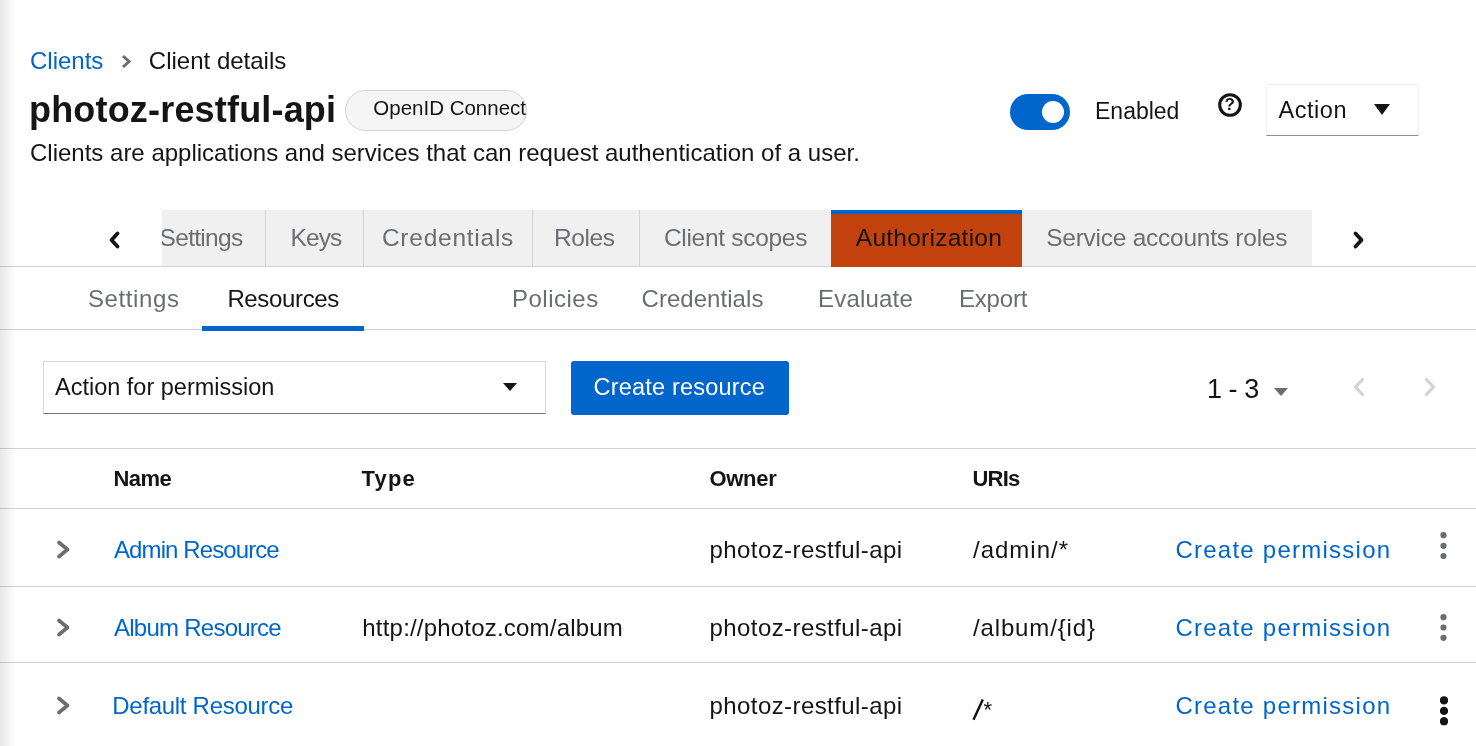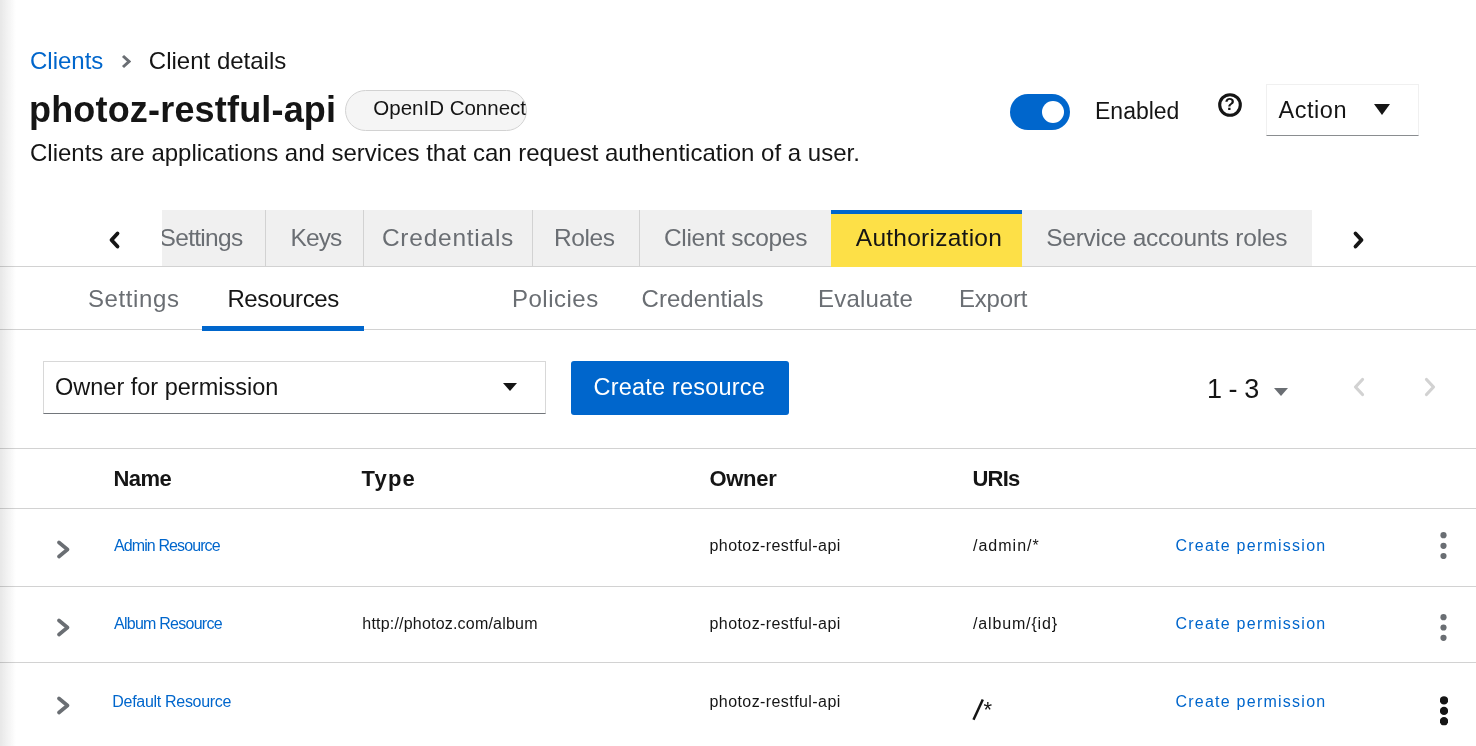--- a/index.html
+++ b/index.html
@@ -33,21 +33,21 @@
   #actionbtn .caret { position:absolute; left:107px; top:19px; width:0; height:0;
     border-left:8.2px solid transparent; border-right:8.2px solid transparent; border-top:11.5px solid #151515; }
 
   
   #maintabs { left:0; top:210px; width:1476px; height:56px; }
   #maintabs .barborder { position:absolute; left:0; top:56px; width:1476px; height:1px; background:#d2d2d2; }
   #maintabs .strip { position:absolute; left:162px; top:0; height:57px; width:1150px; overflow:hidden; white-space:nowrap; }
   .mtab { display:inline-block; vertical-align:top; height:56px; background:#f0f0f0; color:#6a6e73;
     font-size:24.5px; line-height:1; text-align:center; padding-top:16px; border-left:1px solid #d2d2d2; }
   .mtab.first { border-left:none; text-align:right; padding-right:23px; }
-  .mtab.active { background:#fde047; color:#151515; border-top:4px solid #0066cc; border-left:none; padding-top:12px; position:relative; z-index:2; height:57px; }
+  .mtab.active { background:#c2410c; color:#151515; border-top:4px solid #0066cc; border-left:none; padding-top:12px; position:relative; z-index:2; height:57px; }
   .mtab.afteractive { border-left:none; }
   .scrollbtn { position:absolute; top:0; width:48px; height:56px; display:flex; align-items:center; justify-content:center; }
 
   
   .stab { position:absolute; top:266.5px; height:64px; padding:20.4px 25px 0 25px; font-size:24px;
     color:#6a6e73; line-height:1; letter-spacing:-0.2px; }
   .stab.active { color:#151515; z-index:1; }
   .stab.active::after { content:""; position:absolute; left:0; right:0; bottom:0; height:4.5px; background:#0066cc; }
   #subtabborder { left:0; top:329px; width:1476px; height:1px; background:#d2d2d2; }
 
@@ -60,21 +60,21 @@
   #createbtn { left:570.6px; top:361px; width:218px; height:54px; background:#0066cc; border-radius:3px;
     color:#fff; font-size:23.5px; }
   #createbtn .txt { position:absolute; left:23px; top:15.4px; line-height:1; letter-spacing:0.2px; }
   #pagin { left:1207px; top:376px; font-size:27px; line-height:1; letter-spacing:-0.45px; }
   #pagin .caret { display:inline-block; margin-left:15px; width:0; height:0;
     border-left:7.2px solid transparent; border-right:7.2px solid transparent; border-top:8.5px solid #6a6e73; vertical-align:2px; }
 
   
   .hline { position:absolute; left:0; width:1476px; height:1px; background:#d2d2d2; }
   .th { position:absolute; font-weight:bold; font-size:22px; line-height:1; }
-  .td { position:absolute; font-size:16px; line-height:1; }
+  .td { position:absolute; font-size:24px; line-height:1; }
 </style>
 </head>
 <body>
 <div id="page">
   <div id="leftshadow" class="abs"></div>
 
   <div id="breadcrumb" class="abs"><a href="#">Clients</a><svg width="10" height="15" viewBox="0 0 10 15">
         <path d="M2 2 L8 7.5 L2 13" fill="none" stroke="#6a6e73" stroke-width="3"></path>
       </svg><span class="crumb2">Client details</span></div>
 
@@ -112,21 +112,21 @@
 
   <div class="stab abs" style="left:63px; letter-spacing:0.6px;">Settings</div>
   <div class="stab abs active" style="left:202.4px; letter-spacing:-0.35px;">Resources</div>
   <div class="stab abs" style="left:487px; letter-spacing:0.5px;">Policies</div>
   <div class="stab abs" style="left:616.5px; letter-spacing:0.05px;">Credentials</div>
   <div class="stab abs" style="left:793px; letter-spacing:0.2px;">Evaluate</div>
   <div class="stab abs" style="left:934px;">Export</div>
   <div id="subtabborder" class="abs"></div>
 
   <div id="searchsel" class="abs">
-      <span class="txt">Owner for permission</span>
+      <span class="txt">Action for permission</span>
       <span class="caret"></span>
     </div>
   <div id="createbtn" class="abs">
       <span class="txt">Create resource</span>
     </div>
   <div id="pagin" class="abs">1 - 3<span class="caret"></span></div>
   <svg class="abs" style="left:1351px; top:377px;" width="16" height="20" viewBox="0 0 16 20">
     <path d="M11.5 2.5 L4.5 10 L11.5 17.5" fill="none" stroke="#d2d2d2" stroke-width="3.2" stroke-linecap="round" stroke-linejoin="round"></path>
   </svg>
   <svg class="abs" style="left:1422px; top:377px;" width="16" height="20" viewBox="0 0 16 20">

